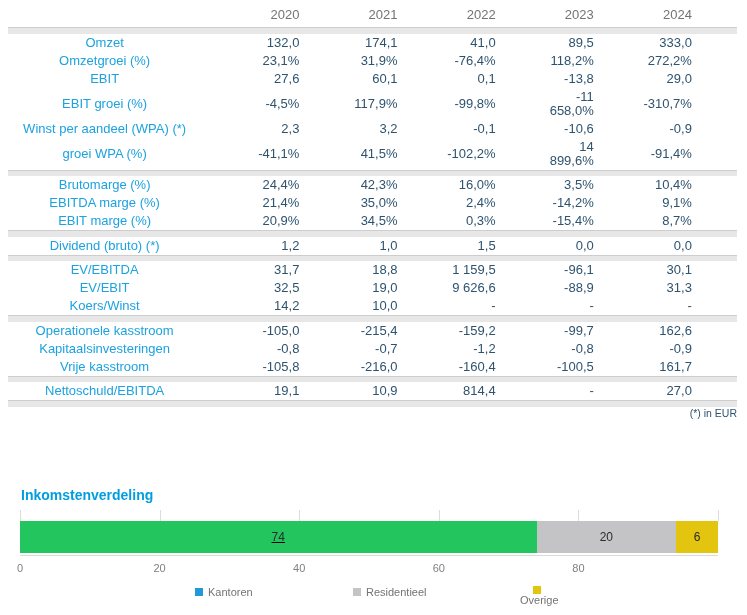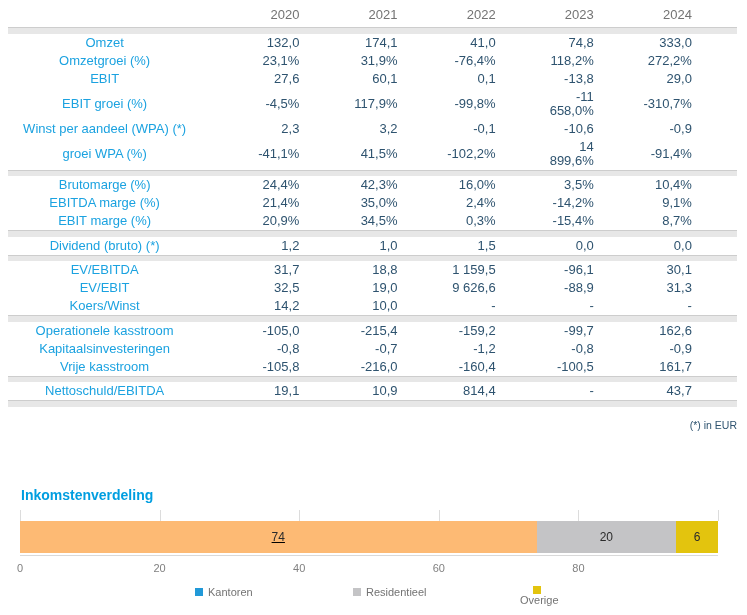--- a/index.html
+++ b/index.html
@@ -20,21 +20,21 @@
   table.kpi th {
     font-weight:normal; font-size:13px; color:#737373;
     text-align:right; padding:0 0 5px 0; line-height:14px;
   }
   table.kpi td { font-size:13px; line-height:14px; vertical-align:middle; padding:2px 0; }
   td.label { color:#1BA2E0; text-align:center; padding-left:5px; white-space:pre-line; }
   td.val   { color:#2E536F; text-align:right; white-space:pre-line; }
   tr.band td {
     height:6px; padding:0; background:#E7E7E7; border-top:1px solid #CDCDCD;
   }
-  .footnotes { width:729px; text-align:right; margin-top:12px; }
+  .footnotes { width:729px; text-align:right; margin-top:0; }
   .footnote { font-size:10.5px; line-height:13px; color:#2E536F; }
 
   
   .chart-block { position:absolute; top:482px; left:0; width:747px; height:133px; }
   .chart-title { font-size:14px; font-weight:bold; color:#009EE0; position:absolute; left:13px; top:5px;margin-left:8px; }
   .plot { position:absolute; left:20px; top:28px; width:698px; height:47px; }
   .stub-area { position:absolute; left:0; top:0; width:698px; height:11px; }
   .stub { position:absolute; top:0; width:1px; height:11px; background:#DCDCDC; }
   .stacked-bar { position:absolute; left:0; top:11px; width:698px; height:32px; display:flex; }
   .seg { height:32px; display:flex; align-items:center; justify-content:center; }
@@ -72,21 +72,21 @@
           <th></th>
         </tr>
         <tr class="band">
           <td colspan="7"></td>
         </tr>
         <tr>
           <td class="label">Omzet</td>
           <td class="val">132,0</td>
           <td class="val">174,1</td>
           <td class="val">41,0</td>
-          <td class="val">74,8</td>
+          <td class="val">89,5</td>
           <td class="val">333,0</td>
           <td></td>
         </tr>
         <tr>
           <td class="label">Omzetgroei (%)</td>
           <td class="val">23,1%</td>
           <td class="val">31,9%</td>
           <td class="val">-76,4%</td>
           <td class="val">118,2%</td>
           <td class="val">272,2%</td>
@@ -234,21 +234,21 @@
         </tr>
         <tr class="band">
           <td colspan="7"></td>
         </tr>
         <tr>
           <td class="label">Nettoschuld/EBITDA</td>
           <td class="val">19,1</td>
           <td class="val">10,9</td>
           <td class="val">814,4</td>
           <td class="val">-</td>
-          <td class="val">43,7</td>
+          <td class="val">27,0</td>
           <td></td>
         </tr>
         <tr class="band">
           <td colspan="7"></td>
         </tr>
       </tbody>
   </table>
   <div class="footnotes">
     <div class="footnote">(*) in EUR</div>
 
@@ -260,21 +260,21 @@
   <div class="plot">
     <div class="stub-area" id="stub-area">
         <div class="stub" style="left: 0%;"></div>
         <div class="stub" style="left: 20%;"></div>
         <div class="stub" style="left: 40%;"></div>
         <div class="stub" style="left: 60%;"></div>
         <div class="stub" style="left: 80%;"></div>
         <div class="stub" style="left: 100%;"></div>
       </div>
     <div class="stacked-bar" id="stacked-bar">
-        <div class="seg" style="width: 74%; background: #fdba74; text-decoration: underline;">
+        <div class="seg" style="width: 74%; background: #22c55e; text-decoration: underline;">
           <span class="seg-label">74</span>
         </div>
         <div class="seg" style="width: 20%; background: rgb(196, 196, 198);">
           <span class="seg-label">20</span>
         </div>
         <div class="seg" style="width: 6%; background: rgb(227, 196, 14);">
           <span class="seg-label">6</span>
         </div>
       </div>
     <div class="axis-line"></div>

